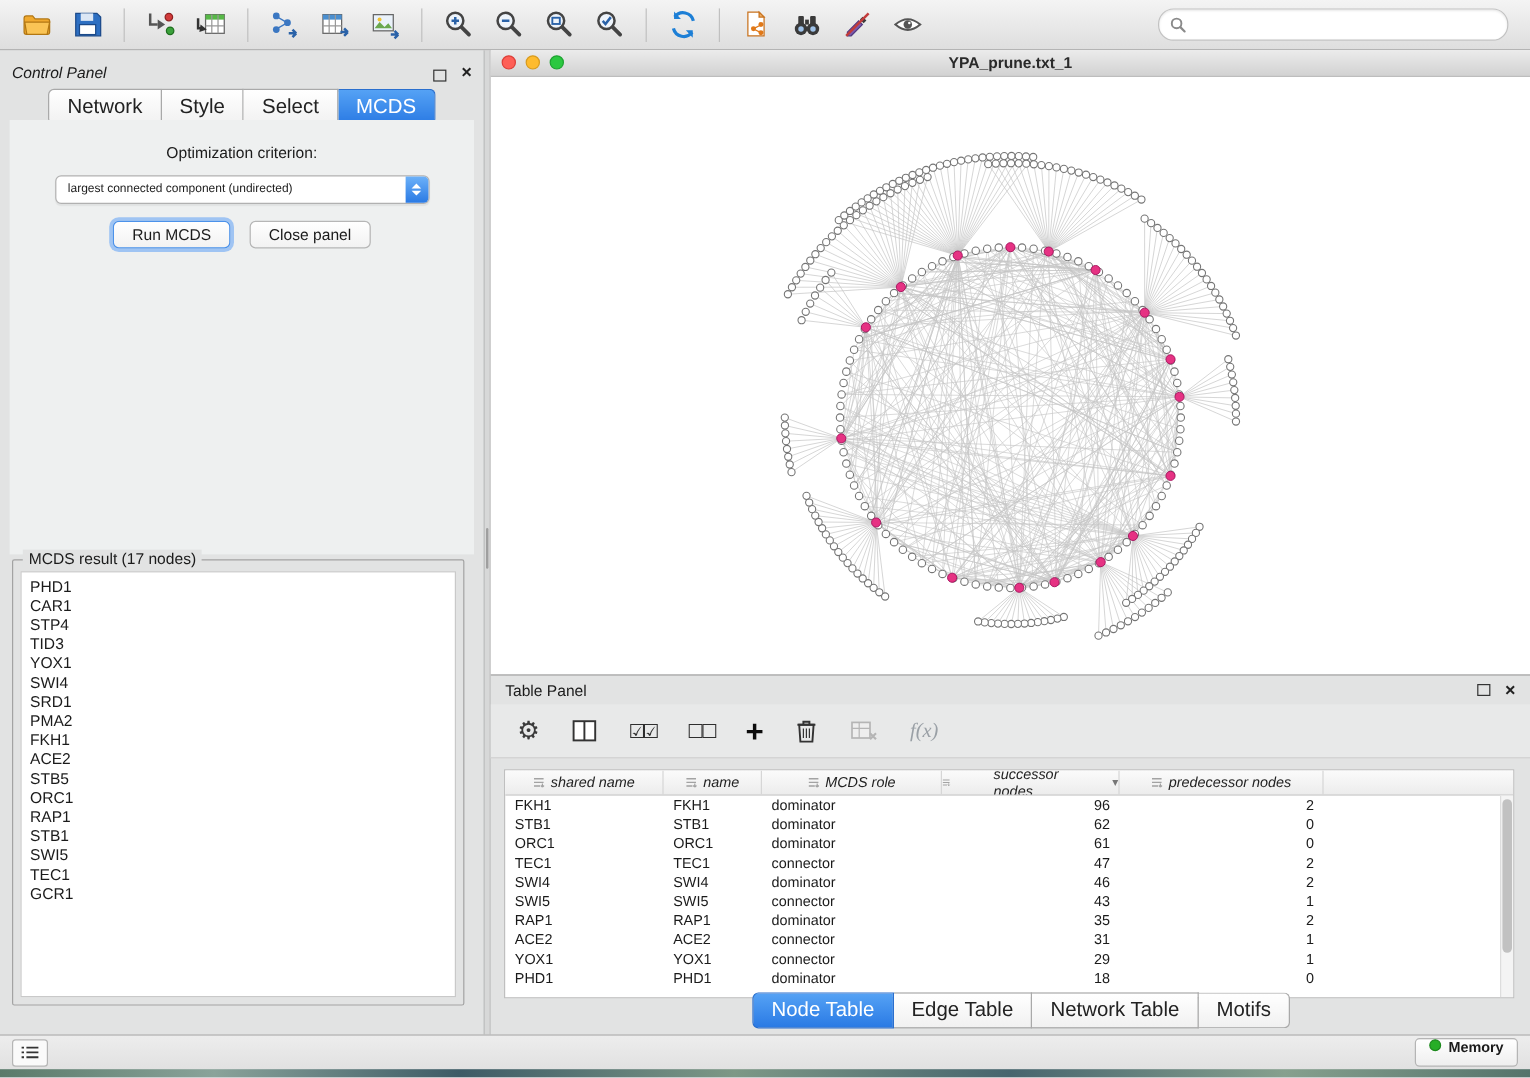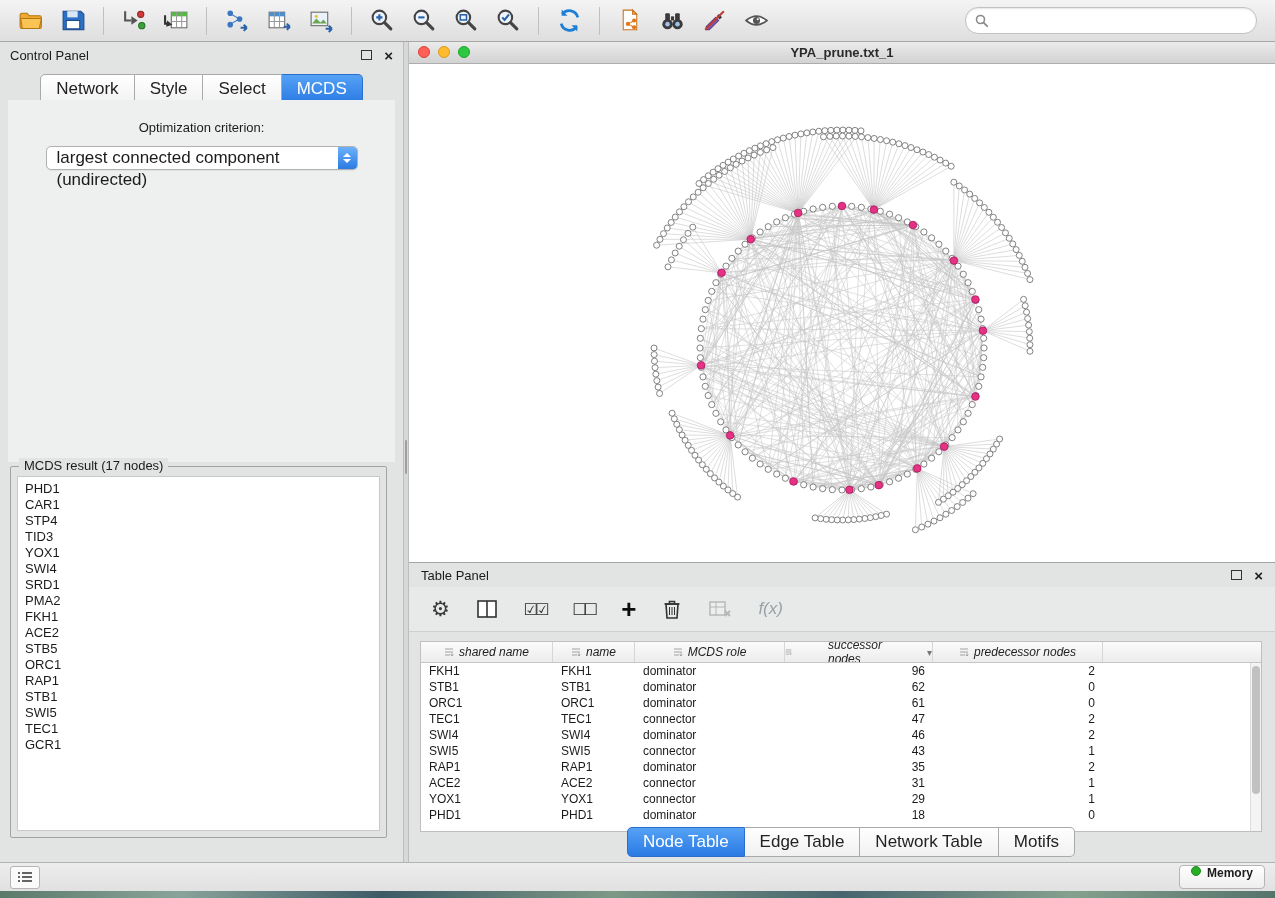--- a/index.html
+++ b/index.html
@@ -12,36 +12,36 @@
     display:flex;align-items:center;padding:0 10px;box-sizing:border-box;}
   .tbtn{width:36px;height:34px;display:flex;align-items:center;justify-content:center;border-radius:4px;margin:0 3px;}
   .tsep{width:1px;height:28px;background:#c0c0c0;margin:0 9px;}
   .searchbox{margin-left:auto;margin-right:8px;width:272px;height:25px;background:#fff;
     border:1px solid #c2c2c2;border-radius:13px;display:flex;align-items:center;padding:0 9px;gap:6px;
     box-shadow:inset 0 1px 2px rgba(0,0,0,.10);}
   .searchbox input{border:none;outline:none;flex:1;font-size:13px;background:transparent;font-family:inherit;}
 
   
   #cpanel{position:absolute;left:0;top:42px;width:403px;height:820px;background:#e2e3e3;}
-  .cp-header{height:26px;display:flex;align-items:center;padding:0 10px;}
+  .cp-header{height:26px;display:flex;align-items:flex-end;padding:0 10px;font-style:italic;}
   .hdr-title{flex:1;font-size:13px;color:#1b1b1b;}
   .float-ico{width:9px;height:8px;border:1.5px solid #333;margin-right:12px;}
   .close-ico{font-size:15px;font-weight:bold;color:#222;line-height:1;}
   .seg{display:flex;justify-content:center;}
   .seg .tab{padding:4px 15px;font-size:17px;background:linear-gradient(#ffffff,#f1f1f1);
     border:1px solid #a9a9a9;border-left:none;color:#222;}
   .seg .tab:first-child{border-left:1px solid #a9a9a9;border-radius:5px 0 0 5px;}
   .seg .tab:last-child{border-radius:0 5px 5px 0;}
   .seg .tab.sel{background:linear-gradient(#55a2f5,#2a7ae4);border-color:#2a6fce;color:#fff;}
   #cp-tabs{margin-top:6px;}
   #cp-content{position:absolute;left:8px;right:8px;top:58px;height:362px;background:#eef0f0;}
   .opt-label{margin-top:20px;text-align:center;font-size:13px;}
   .selectbox{position:relative;width:312px;height:24px;margin:11px auto 0;background:#fff;
     border:1px solid #b1b1b1;border-radius:5px;box-sizing:border-box;
-    font-size:17px;line-height:22px;padding-left:10px;box-shadow:0 1px 1px rgba(0,0,0,.06);}
+    font-size:10px;line-height:22px;padding-left:10px;box-shadow:0 1px 1px rgba(0,0,0,.06);}
   .stepper{position:absolute;right:0;top:0;bottom:0;width:19px;border-radius:0 4px 4px 0;
     background:linear-gradient(#6cb1f9,#2a7ae4);display:flex;flex-direction:column;align-items:center;justify-content:center;}
   .tri-up{width:0;height:0;border-left:4px solid transparent;border-right:4px solid transparent;border-bottom:4.5px solid #fff;margin-bottom:2px;}
   .tri-dn{width:0;height:0;border-left:4px solid transparent;border-right:4px solid transparent;border-top:4.5px solid #fff;}
   .btn-row{display:flex;justify-content:center;gap:16px;margin-top:14px;}
   .mac-btn{height:23px;padding:0 15px;background:linear-gradient(#ffffff,#f2f2f2);
     border:1px solid #b6b6b6;border-radius:5px;font-size:13px;font-family:inherit;color:#1b1b1b;}
   .mac-btn.focus{box-shadow:0 0 0 3px rgba(95,160,245,.55);border-color:#4c92ea;}
   #resultbox{position:absolute;left:10px;right:16px;top:424px;bottom:24px;border:1px solid #a3a3a3;border-radius:2px;}
   #resultbox .legend{position:absolute;top:-9px;left:8px;background:#e2e3e3;padding:0 5px;font-size:13px;}
@@ -67,21 +67,21 @@
   #net-canvas{position:absolute;left:0;top:21px;width:866px;height:499px;}
 
   
   #tpanel{position:absolute;left:409px;top:562px;width:866px;height:300px;background:#e2e3e3;border-top:1px solid #a5a5a5;box-sizing:border-box;}
   .tp-header{height:24px;display:flex;align-items:center;padding:0 12px;}
   #tp-toolbar{height:44px;display:flex;align-items:center;padding:0 22px;gap:26px;background:#e8e9e9;border-bottom:1px solid #cfcfcf;}
   .tt-ico{display:flex;align-items:center;justify-content:center;height:30px;}
   .gear{font-family:"DejaVu Sans",sans-serif;font-size:21px;color:#3a3a3a;line-height:1;}
   .chkpair{font-family:"DejaVu Sans",sans-serif;font-size:16px;letter-spacing:-3px;color:#2e2e2e;}
   .pluschar{font-size:26px;font-weight:bold;color:#0c0c0c;line-height:1;}
-  .fx{font-family:Liberation Sans, sans-serif;font-style:italic;font-size:17px;color:#9aa0a6;}
+  .fx{font-family:Liberation Serif, serif;font-style:italic;font-size:17px;color:#9aa0a6;}
   #tbl{position:absolute;left:11px;right:13px;top:78px;bottom:30px;background:#fff;border:1px solid #bfbfbf;box-sizing:border-box;overflow:hidden;}
   .thead{display:flex;height:21px;background:linear-gradient(#fbfbfb,#ececec);border-bottom:1px solid #c6c6c6;box-sizing:border-box;}
   .th{display:flex;align-items:center;justify-content:center;gap:5px;border-right:1px solid #d6d6d6;
       font-size:12px;color:#222;box-sizing:border-box;overflow:hidden;font-style:italic;}
   .c1{width:132px;} .c2{width:82px;} .c3{width:150px;} .c4{width:148px;gap:36px;} .c5{width:170px;} .cf{flex:1;}
   .trow{display:flex;height:16px;align-items:center;font-size:12px;}
   .tc{box-sizing:border-box;padding:0 8px;overflow:hidden;white-space:nowrap;}
   .num{text-align:right;}
   .vscroll{position:absolute;right:0;top:21px;bottom:0;width:11px;background:#f4f4f4;border-left:1px solid #ddd;box-sizing:border-box;}
   .vthumb{position:absolute;left:1px;right:1px;top:3px;height:128px;background:#c1c1c1;border-radius:5px;}
@@ -258,20 +258,24 @@
       <span class="tab sel">MCDS</span>
     </div>
     <div id="cp-content">
       <div class="opt-label">Optimization criterion:</div>
       <div class="selectbox">
         <span>largest connected component (undirected)</span>
         <span class="stepper">
             <span class="tri-up"></span>
             <span class="tri-dn"></span>
           </span>
+      </div>
+      <div class="btn-row">
+        <button class="mac-btn focus">Run MCDS</button>
+        <button class="mac-btn">Close panel</button>
       </div>
     </div>
     <div id="resultbox">
       <span class="legend">MCDS result (17 nodes)</span>
       <div id="result-list">
         <div class="li">PHD1</div>
         <div class="li">CAR1</div>
         <div class="li">STP4</div>
         <div class="li">TID3</div>
         <div class="li">YOX1</div>

